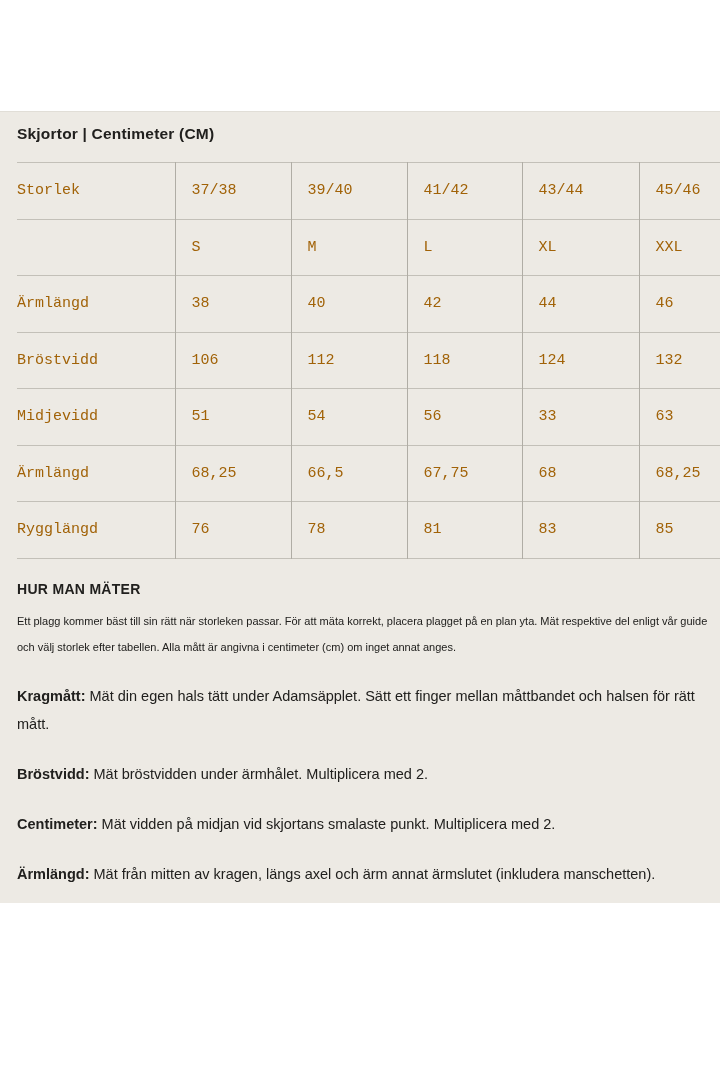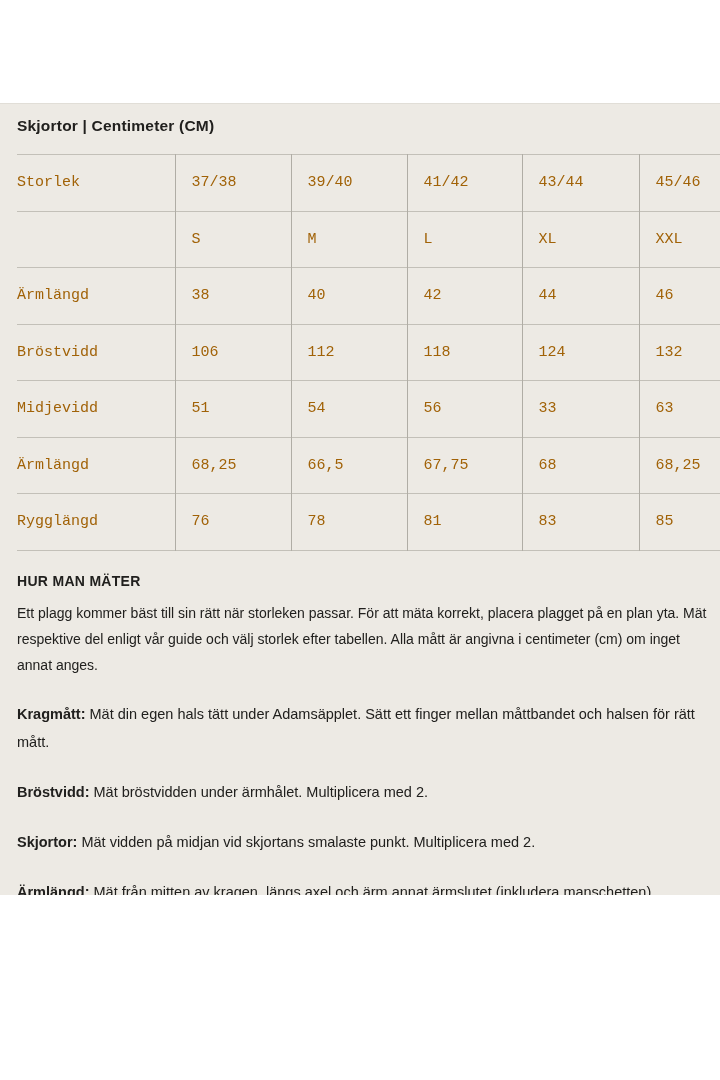--- a/index.html
+++ b/index.html
@@ -5,21 +5,21 @@
   html,body{margin:0;padding:0;}
   body{
     width:720px;height:1080px;
     background:#ffffff;
     font-family:"Liberation Sans", sans-serif;
     color:#21201e;
     overflow:hidden;
   }
   .band{
     position:absolute;
-    top:103px;left:0;
+    top:111px;left:0;
     width:720px;height:792px;
     background:#edeae4;
     border-top:1px solid #e1ded7;
     overflow:hidden;
     box-sizing:border-box;
     padding-left:17px;
   }
   .page-title{
     margin:0;
     padding-top:13px;
@@ -62,21 +62,21 @@
   .section-heading{
     margin:23px 0 0 0;
     font-size:14px;
     font-weight:bold;
     letter-spacing:0.3px;
     line-height:14px;
   }
   .intro{
     margin:12px 0 12px 0;
     width:700px;
-    font-size:14px;
+    font-size:11px;
     line-height:26px;
   }
   .guide{
     margin:22px 0 0 0;
     width:703px;
     font-size:14.5px;
     line-height:28px;
   }
   .guide:first-of-type{
     margin-top:18px;
@@ -160,19 +160,19 @@
   </table>
 
   <h2 class="section-heading">HUR MAN MÄTER</h2>
 
   <p class="intro">Ett plagg kommer bäst till sin rätt när storleken passar. För att mäta korrekt, placera plagget på en plan yta. Mät respektive del enligt vår guide och välj storlek efter tabellen. Alla mått är angivna i centimeter (cm) om inget annat anges.</p>
 
   <p class="guide"><b>Kragmått:</b><span> Mät din egen hals tätt under Adamsäpplet. Sätt ett finger mellan måttbandet och halsen för rätt mått.</span></p>
 
   <p class="guide"><b>Bröstvidd:</b><span> Mät bröstvidden under ärmhålet. Multiplicera med 2.</span></p>
 
-  <p class="guide"><b>Skjortor:</b><span> Mät vidden på midjan vid skjortans smalaste punkt. Multiplicera med 2.</span></p>
+  <p class="guide"><b>Centimeter:</b><span> Mät vidden på midjan vid skjortans smalaste punkt. Multiplicera med 2.</span></p>
 
   <p class="guide"><b>Ärmlängd:</b><span> Mät från mitten av kragen, längs axel och ärm annat ärmslutet (inkludera manschetten).</span></p>
 
   <p class="guide"><b>Rygglängd:</b><span> Mät plaggets längd från kragens nedre kant ner till plaggets slut.</span></p>
 
 </div>
 
 </body></html>

